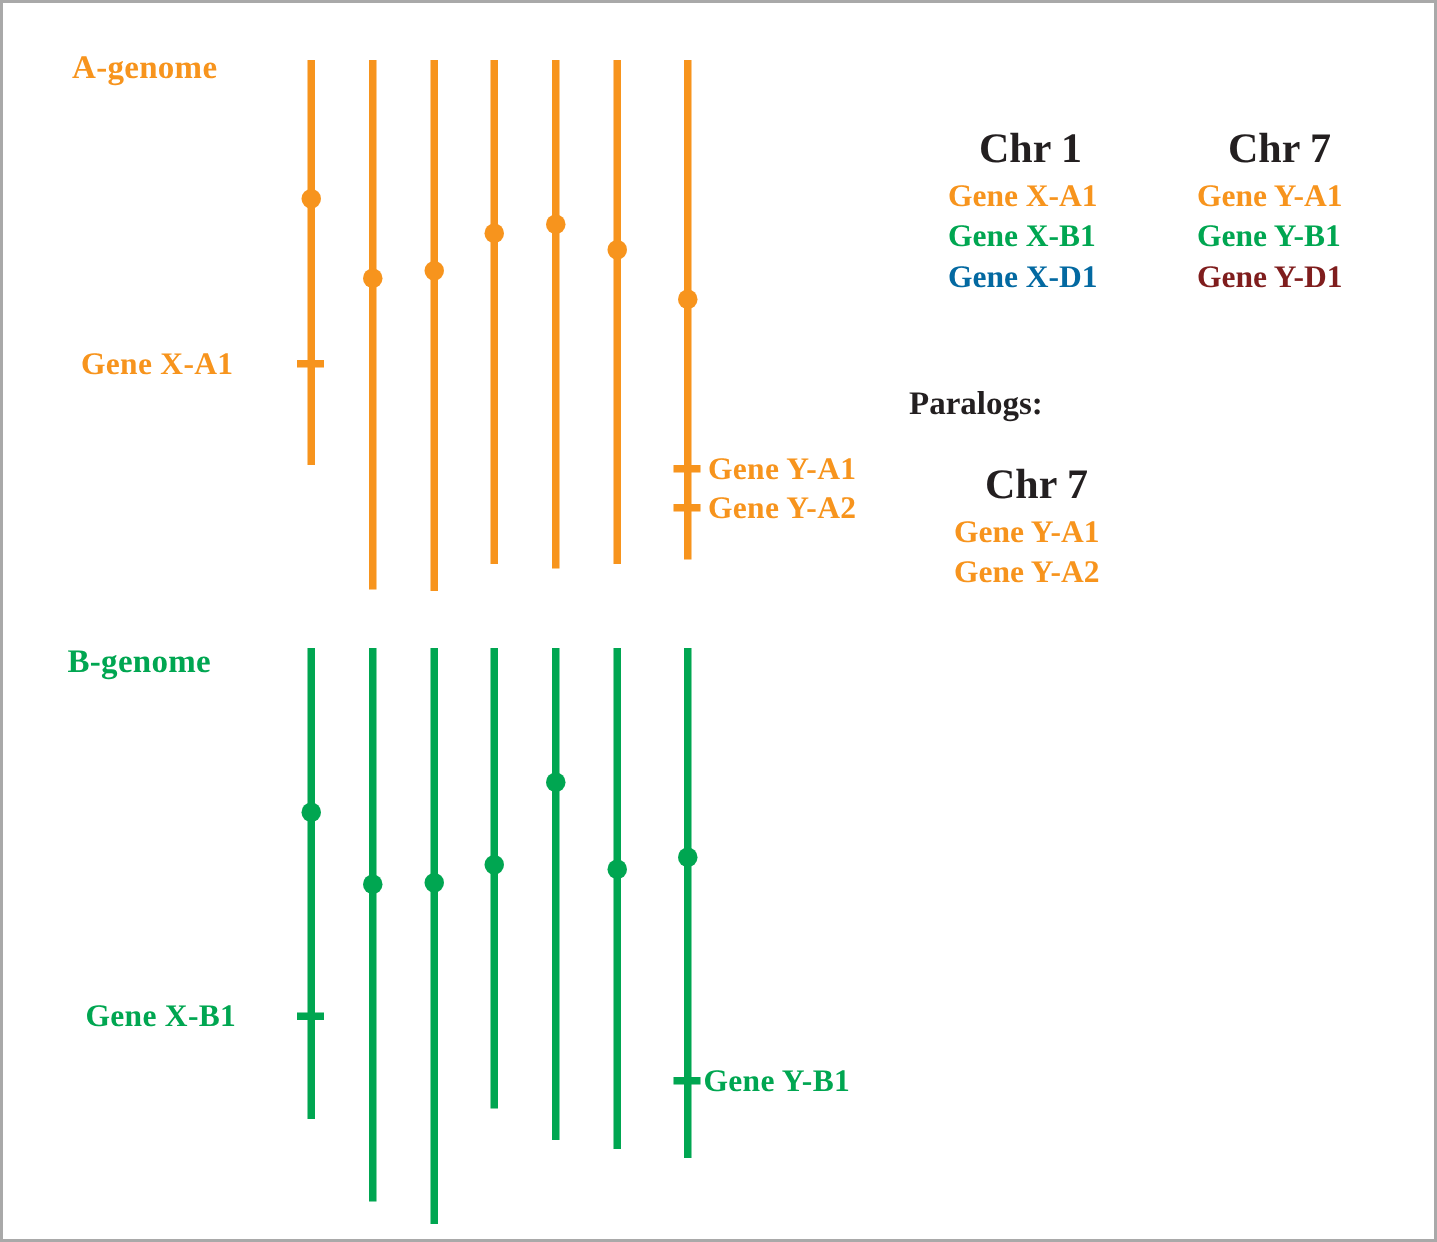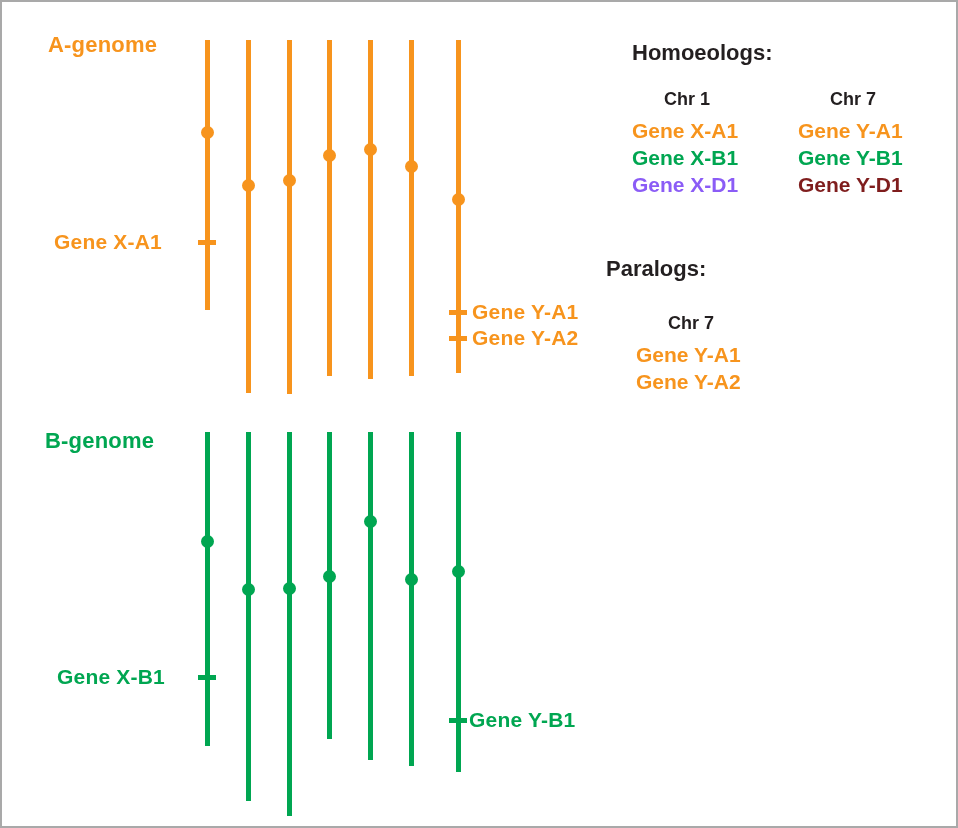--- a/index.html
+++ b/index.html
@@ -6,20 +6,21 @@
   html, body { margin: 0; padding: 0; background: #ffffff; }
   body { font-family: "Liberation Sans", "DejaVu Sans", sans-serif; }
 
   .figure {
     position: relative;
     width: 958px;
     height: 828px;
     background: #ffffff;
     border: 2px solid #a9a9a9;
     overflow: hidden;
+    font-family: Liberation Serif, serif;
   }
 
   
   .chromosome { position: absolute; width: 5px; }
   .centromere { position: absolute; width: 13px; height: 13px; border-radius: 50%; }
   .gene-tick  { position: absolute; width: 18px; height: 5px; }
 
   
   .diagram-label {
     position: absolute;
@@ -51,21 +52,21 @@
   #homoeologs-title { left: 630px; top: 38px;  }
   #paralogs-title   { left: 604px; top: 254px; }
 
   .legend-columns { position: absolute; display: flex; gap: 56px; }
   #homoeolog-columns { left: 630px; top: 84px;  }
   #paralog-columns   { left: 634px; top: 308px; }
 
   .legend-column { display: flex; flex-direction: column; min-width: 110px; }
   .legend-chr-header {
     font-weight: 700;
-    font-size: 18px;
+    font-size: 28px;
     color: var(--black);
     text-align: center;
     line-height: 27px;
     margin-bottom: 4px;
     white-space: nowrap;
   }
   .legend-gene {
     font-weight: 700;
     font-size: 21px;
     line-height: 27px;
@@ -115,27 +116,26 @@
 
   <div class="diagram-label genome-label orange" id="a-genome-label">A-genome</div>
   <div class="diagram-label orange" id="gene-x-a1-label">Gene X-A1</div>
   <div class="diagram-label orange" id="gene-y-a1-label">Gene Y-A1</div>
   <div class="diagram-label orange" id="gene-y-a2-label">Gene Y-A2</div>
 
   <div class="diagram-label genome-label green" id="b-genome-label">B-genome</div>
   <div class="diagram-label green" id="gene-x-b1-label">Gene X-B1</div>
   <div class="diagram-label green" id="gene-y-b1-label">Gene Y-B1</div>
 
-  <div class="legend-title" id="homoeologs-title">Homoeologs:</div>
   <div class="legend-columns" id="homoeolog-columns">
       <div class="legend-column">
         <div class="legend-chr-header">Chr 1</div>
         <div class="legend-gene" style="color: rgb(247, 148, 29);">Gene X-A1</div>
         <div class="legend-gene" style="color: rgb(0, 166, 81);">Gene X-B1</div>
-        <div class="legend-gene" style="color: #8b5cf6;">Gene X-D1</div>
+        <div class="legend-gene" style="color: #0369a1;">Gene X-D1</div>
       </div>
       <div class="legend-column">
         <div class="legend-chr-header">Chr 7</div>
         <div class="legend-gene" style="color: rgb(247, 148, 29);">Gene Y-A1</div>
         <div class="legend-gene" style="color: rgb(0, 166, 81);">Gene Y-B1</div>
         <div class="legend-gene" style="color: #7f1d1d;">Gene Y-D1</div>
       </div>
     </div>
 
   <div class="legend-title" id="paralogs-title">Paralogs:</div>

